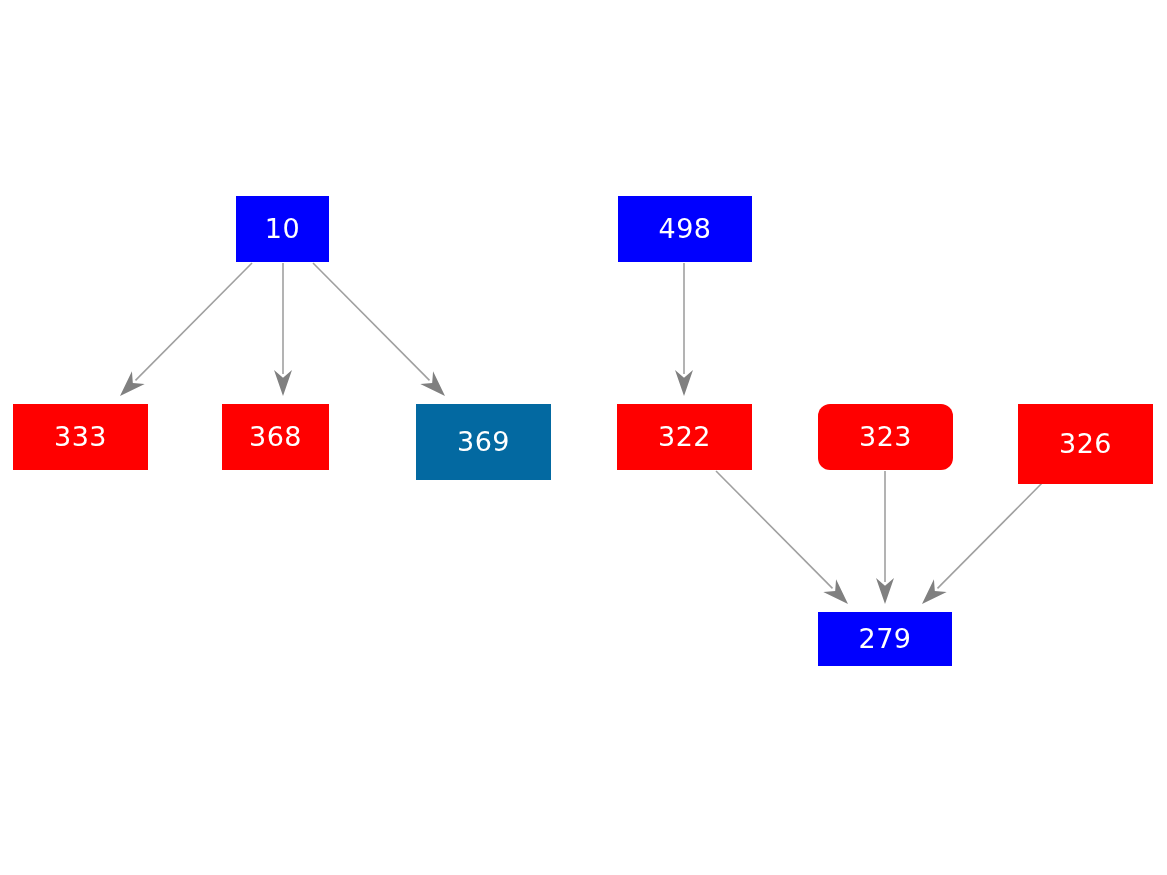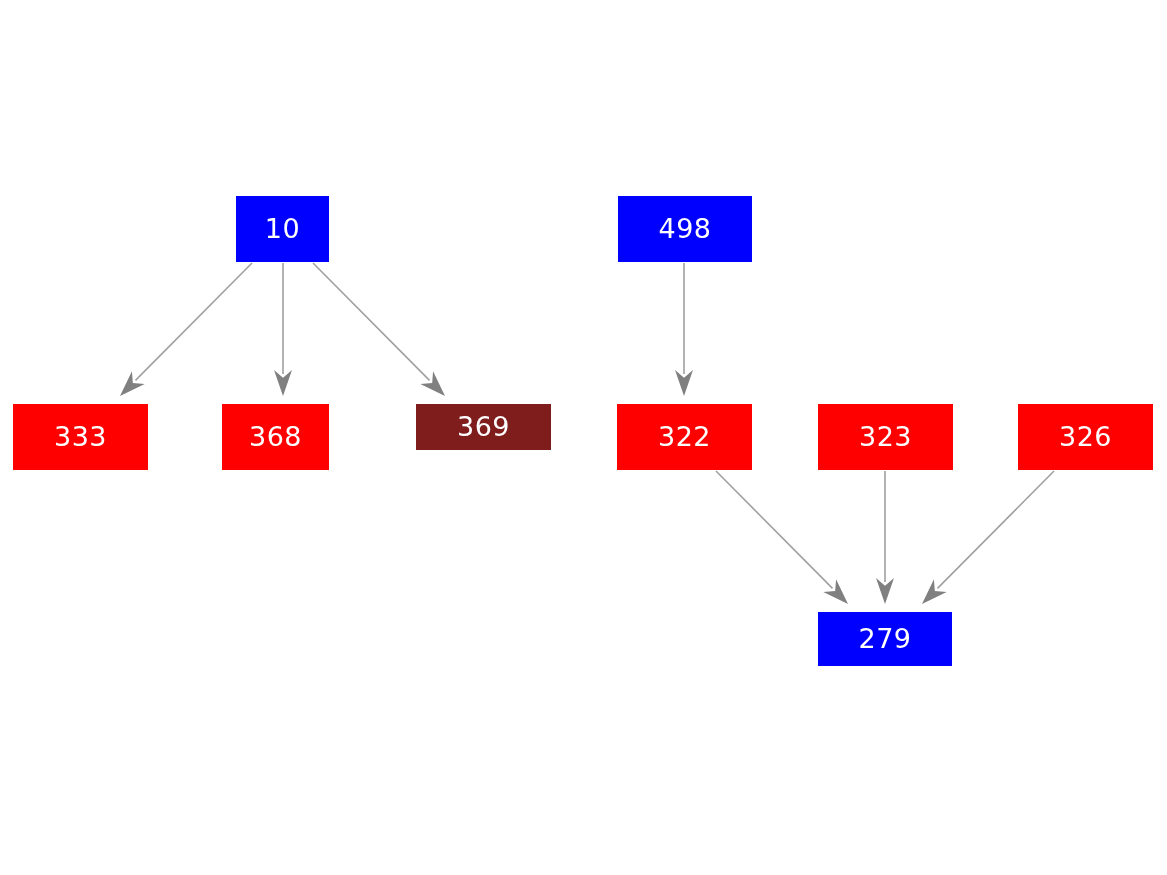--- a/index.html
+++ b/index.html
@@ -81,29 +81,29 @@
       </div>
       <div class="node" style="left: 618px; top: 196px; width: 134px; height: 66px; background: rgb(0, 0, 255); color: rgb(255, 255, 255);">
         <span class="node-label">498</span>
       </div>
       <div class="node" style="left: 13px; top: 404px; width: 135px; height: 66px; background: rgb(255, 0, 0); color: rgb(255, 255, 255);">
         <span class="node-label">333</span>
       </div>
       <div class="node" style="left: 215px; top: 404px; width: 107px; height: 66px; background: rgb(255, 0, 0); color: rgb(255, 255, 255); margin-left: 7px;">
         <span class="node-label">368</span>
       </div>
-      <div class="node" style="left: 416px; top: 404px; width: 135px; height: 46px; background: #7f1d1d; color: rgb(255, 255, 255);">
+      <div class="node" style="left: 416px; top: 404px; width: 135px; height: 76px; background: #0369a1; color: rgb(255, 255, 255);">
         <span class="node-label">369</span>
       </div>
       <div class="node" style="left: 617px; top: 404px; width: 135px; height: 66px; background: rgb(255, 0, 0); color: rgb(255, 255, 255);">
         <span class="node-label">322</span>
       </div>
-      <div class="node" style="left: 818px; top: 404px; width: 135px; height: 66px; background: rgb(255, 0, 0); color: rgb(255, 255, 255);">
+      <div class="node" style="left: 818px; top: 404px; width: 135px; height: 66px; background: rgb(255, 0, 0); color: rgb(255, 255, 255); border-radius: 12px;">
         <span class="node-label">323</span>
       </div>
-      <div class="node" style="left: 1018px; top: 404px; width: 135px; height: 66px; background: rgb(255, 0, 0); color: rgb(255, 255, 255);">
+      <div class="node" style="left: 1018px; top: 404px; width: 135px; height: 80px; background: rgb(255, 0, 0); color: rgb(255, 255, 255);">
         <span class="node-label">326</span>
       </div>
       <div class="node" style="left: 818px; top: 612px; width: 134px; height: 54px; background: rgb(0, 0, 255); color: rgb(255, 255, 255);">
         <span class="node-label">279</span>
       </div>
     </div>
 </div>
 
 </body></html>

